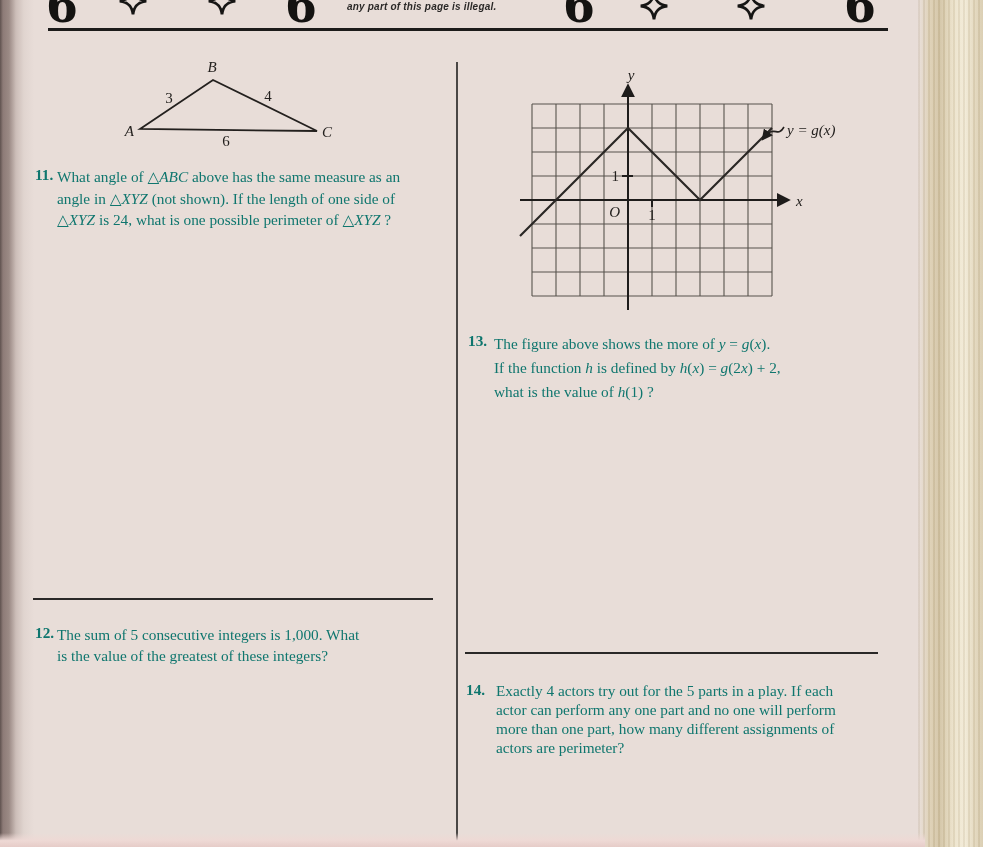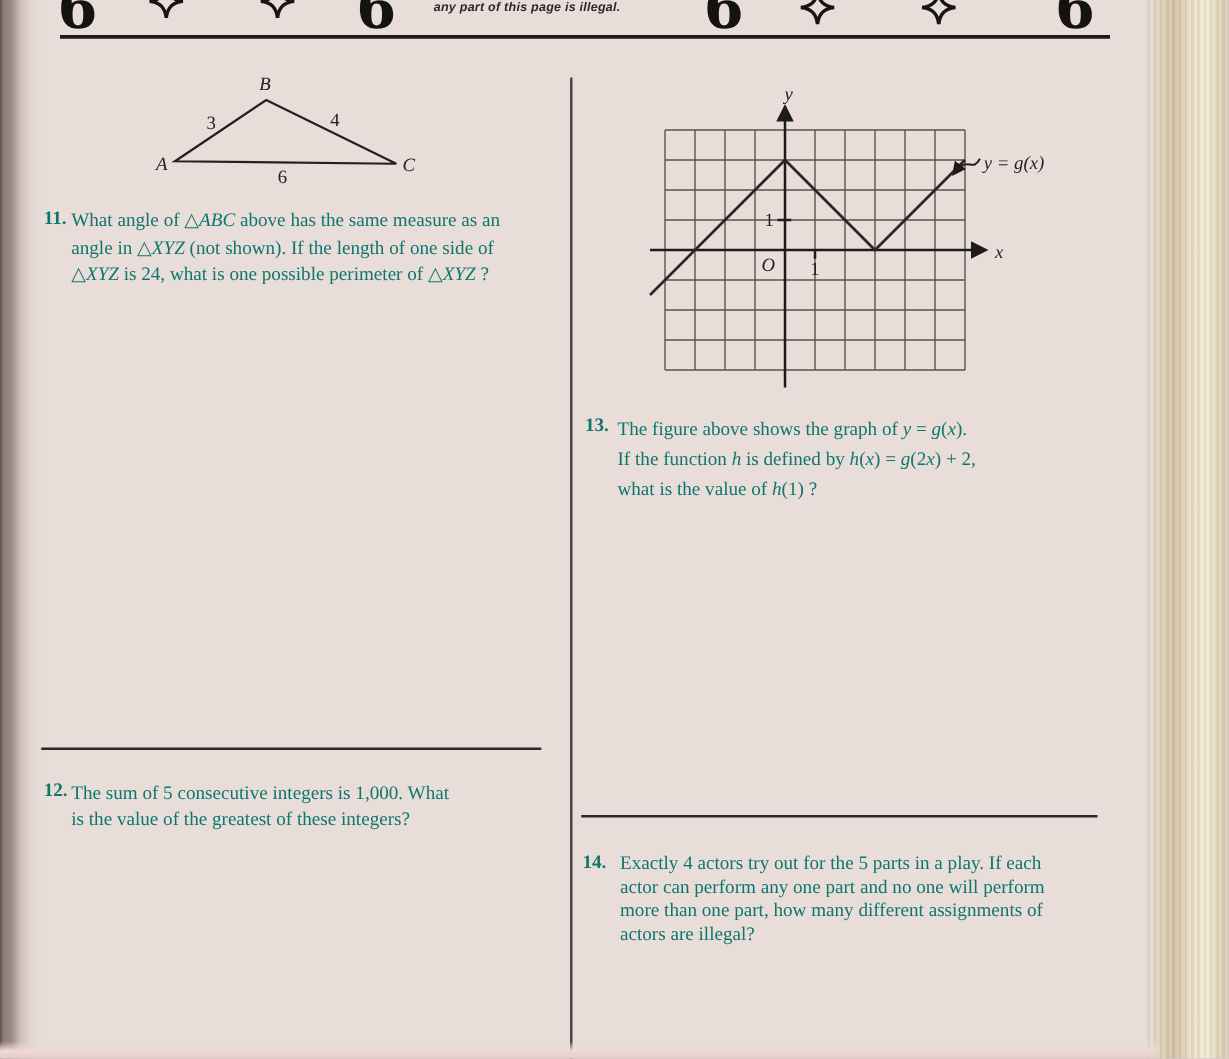--- a/index.html
+++ b/index.html
@@ -135,34 +135,34 @@
     <span class="qnum" style="min-width:22px">12.</span>
     <div class="qbody" style="line-height:21px">
         <div><span>The sum of 5 consecutive integers is 1,000. What</span></div>
         <div><span>is the value of the greatest of these integers?</span></div>
       </div>
   </div>
 
   <div class="q" style="left:468px;top:332px;width:430px">
     <span class="qnum" style="min-width:26px">13.</span>
     <div class="qbody" style="line-height:24px">
-        <div><span>The figure above shows the graph of </span><span class="it">y</span><span> = </span><span class="it">g</span><span>(</span><span class="it">x</span><span>).</span></div>
+        <div><span>The figure above shows the more of </span><span class="it">y</span><span> = </span><span class="it">g</span><span>(</span><span class="it">x</span><span>).</span></div>
         <div><span>If the function </span><span class="it">h</span><span> is defined by </span><span class="it">h</span><span>(</span><span class="it">x</span><span>) = </span><span class="it">g</span><span>(2</span><span class="it">x</span><span>) + 2,</span></div>
         <div><span>what is the value of </span><span class="it">h</span><span>(1) ?</span></div>
       </div>
   </div>
 
   <div class="hdiv" style="left:465px;top:652px;width:413px"></div>
 
   <div class="q" style="left:466px;top:681px;width:430px">
     <span class="qnum" style="min-width:30px">14.</span>
     <div class="qbody" style="line-height:19px">
         <div><span>Exactly 4 actors try out for the 5 parts in a play. If each</span></div>
         <div><span>actor can perform any one part and no one will perform</span></div>
         <div><span>more than one part, how many different assignments of</span></div>
-        <div><span>actors are illegal?</span></div>
+        <div><span>actors are perimeter?</span></div>
       </div>
   </div>
 
   <div class="left-shade"></div>
   <div class="right-edge"></div>
   <div class="bottom-edge"></div>
 </div>
 
 </body></html>

